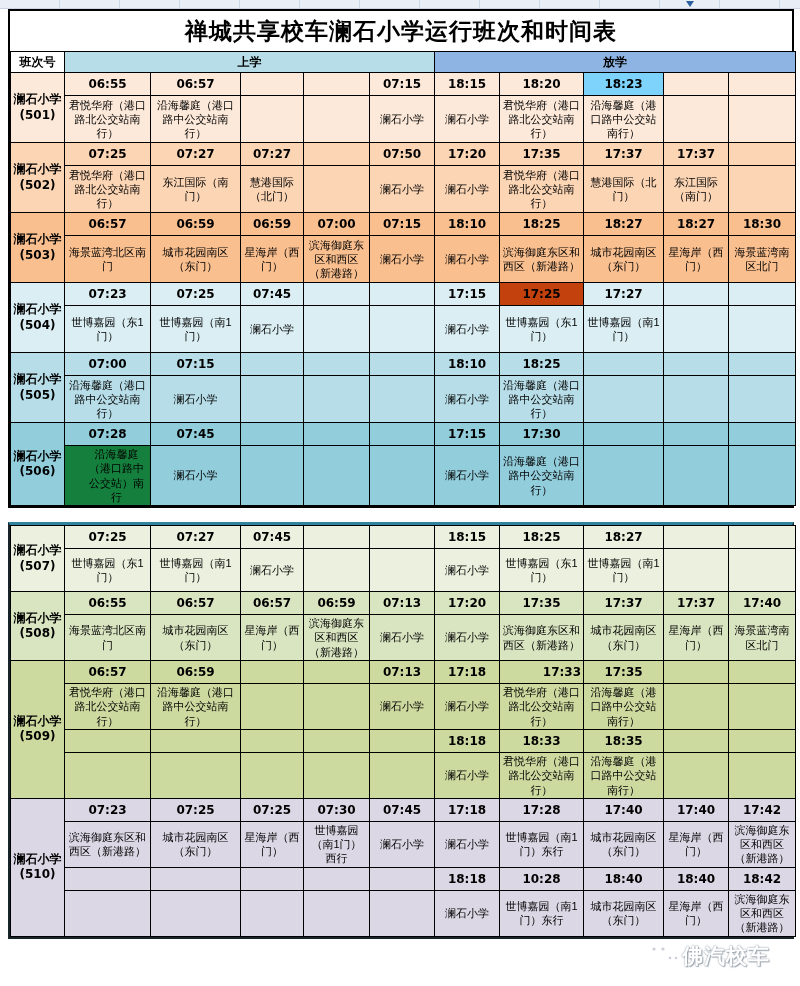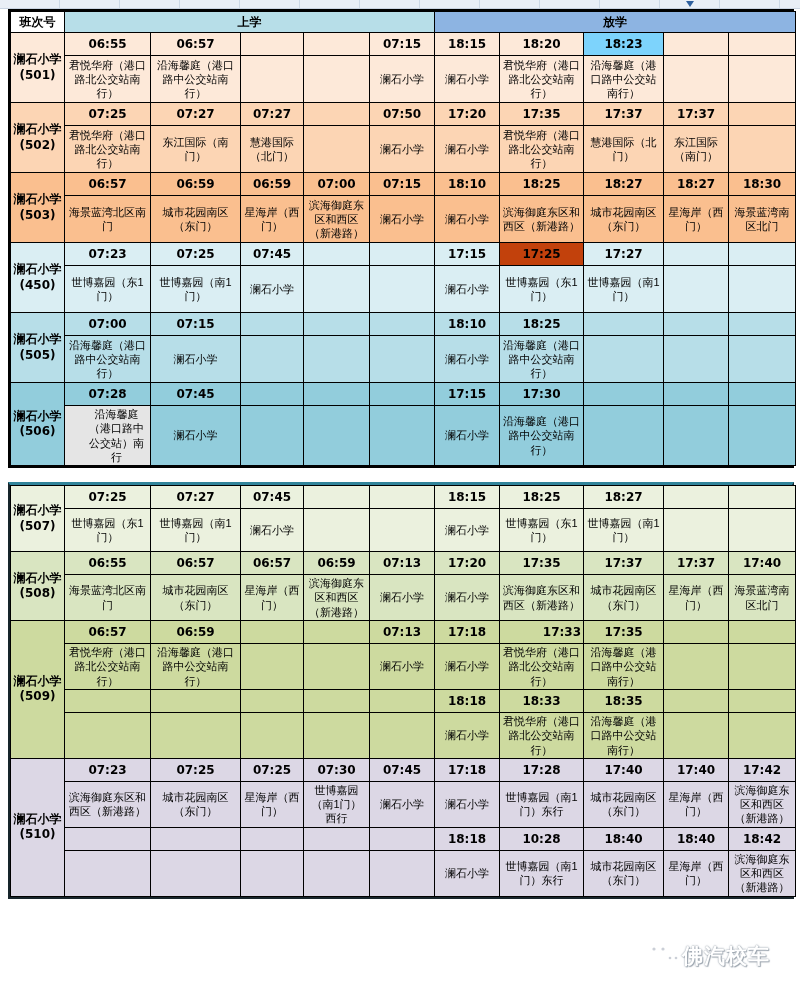--- a/index.html
+++ b/index.html
@@ -44,20 +44,21 @@
 </head>
 <body>
 
 <div class="top-strip">
   <span class="blue-glyph"></span>
 </div>
 
 <div class="sheet">
 
   <div class="block block1">
+    <div class="title">禅城共享校车澜石小学运行班次和时间表</div>
     <table class="t1">
       <colgroup>
         <col style="width:54px">
           <col style="width:86px">
           <col style="width:90px">
         <col style="width:63px">
           <col style="width:66px">
           <col style="width:65px">
         <col style="width:65px">
           <col style="width:84px">
@@ -153,21 +154,21 @@
             <td class="stop-cell" style="background: rgb(250, 191, 143);">澜石小学</td>
             <td class="stop-cell" style="background: rgb(250, 191, 143);">澜石小学</td>
             <td class="stop-cell" style="background: rgb(250, 191, 143);">滨海御庭东区和西区（新港路）</td>
             <td class="stop-cell" style="background: rgb(250, 191, 143);">城市花园南区（东门）</td>
             <td class="stop-cell" style="background: rgb(250, 191, 143);">星海岸（西门）</td>
             <td class="stop-cell" style="background: rgb(250, 191, 143);">海景蓝湾南区北门</td>
           </tr>
           <tr class="time-row">
             <td class="route-label" rowspan="2" style="background: rgb(218, 238, 243);">
               <div>澜石小学</div>
-              <div>(450)</div>
+              <div>(504)</div>
             </td>
             <td class="time-cell" style="background: rgb(218, 238, 243);">07:23</td>
             <td class="time-cell" style="background: rgb(218, 238, 243);">07:25</td>
             <td class="time-cell" style="background: rgb(218, 238, 243);">07:45</td>
             <td class="time-cell" style="background: rgb(218, 238, 243);"></td>
             <td class="time-cell" style="background: rgb(218, 238, 243);"></td>
             <td class="time-cell" style="background: rgb(218, 238, 243);">17:15</td>
             <td class="time-cell" style="background: #c2410c;">17:25</td>
             <td class="time-cell" style="background: rgb(218, 238, 243);">17:27</td>
             <td class="time-cell" style="background: rgb(218, 238, 243);"></td>
@@ -223,21 +224,21 @@
             <td class="time-cell" style="background: rgb(146, 205, 220);"></td>
             <td class="time-cell" style="background: rgb(146, 205, 220);"></td>
             <td class="time-cell" style="background: rgb(146, 205, 220);"></td>
             <td class="time-cell" style="background: rgb(146, 205, 220);">17:15</td>
             <td class="time-cell" style="background: rgb(146, 205, 220);">17:30</td>
             <td class="time-cell" style="background: rgb(146, 205, 220);"></td>
             <td class="time-cell" style="background: rgb(146, 205, 220);"></td>
             <td class="time-cell" style="background: rgb(146, 205, 220);"></td>
           </tr>
           <tr class="stop-row">
-            <td class="stop-cell" style="background: #e5e5e5; padding-left: 20px;">沿海馨庭（港口路中公交站）南行</td>
+            <td class="stop-cell" style="background: #15803d; padding-left: 20px;">沿海馨庭（港口路中公交站）南行</td>
             <td class="stop-cell" style="background: rgb(146, 205, 220);">澜石小学</td>
             <td class="stop-cell" style="background: rgb(146, 205, 220);"></td>
             <td class="stop-cell" style="background: rgb(146, 205, 220);"></td>
             <td class="stop-cell" style="background: rgb(146, 205, 220);"></td>
             <td class="stop-cell" style="background: rgb(146, 205, 220);">澜石小学</td>
             <td class="stop-cell" style="background: rgb(146, 205, 220);">沿海馨庭（港口路中公交站南行）</td>
             <td class="stop-cell" style="background: rgb(146, 205, 220);"></td>
             <td class="stop-cell" style="background: rgb(146, 205, 220);"></td>
             <td class="stop-cell" style="background: rgb(146, 205, 220);"></td>
           </tr>

